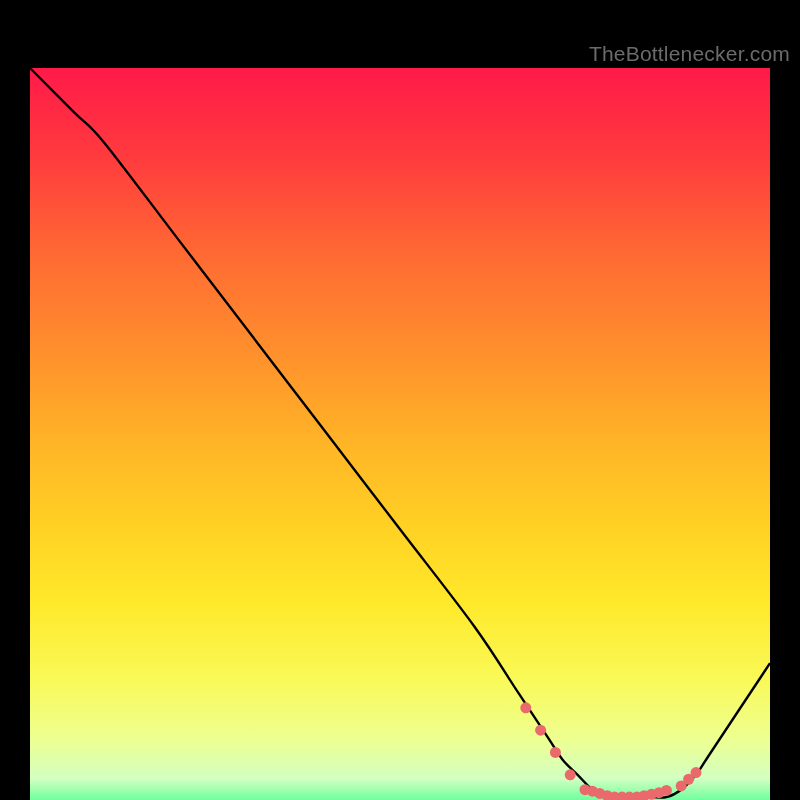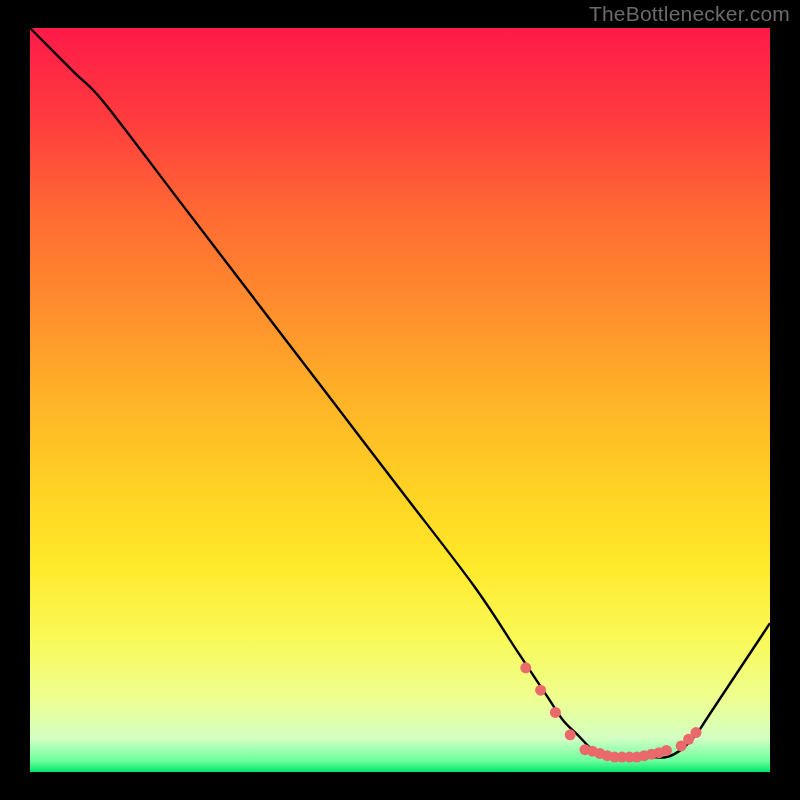--- a/index.html
+++ b/index.html
@@ -8,20 +8,21 @@
     width: 800px;
     height: 800px;
     background: #000;
     overflow: hidden;
   }
   .stage {
     position: relative;
     width: 800px;
     height: 720px;
     background: #000;
+    margin-top: 40px;
   }
   svg {
     position: absolute;
     left: 0;
     top: 0;
   }
   .attrib {
     position: absolute;
     top: 2px;
     right: 10px;

